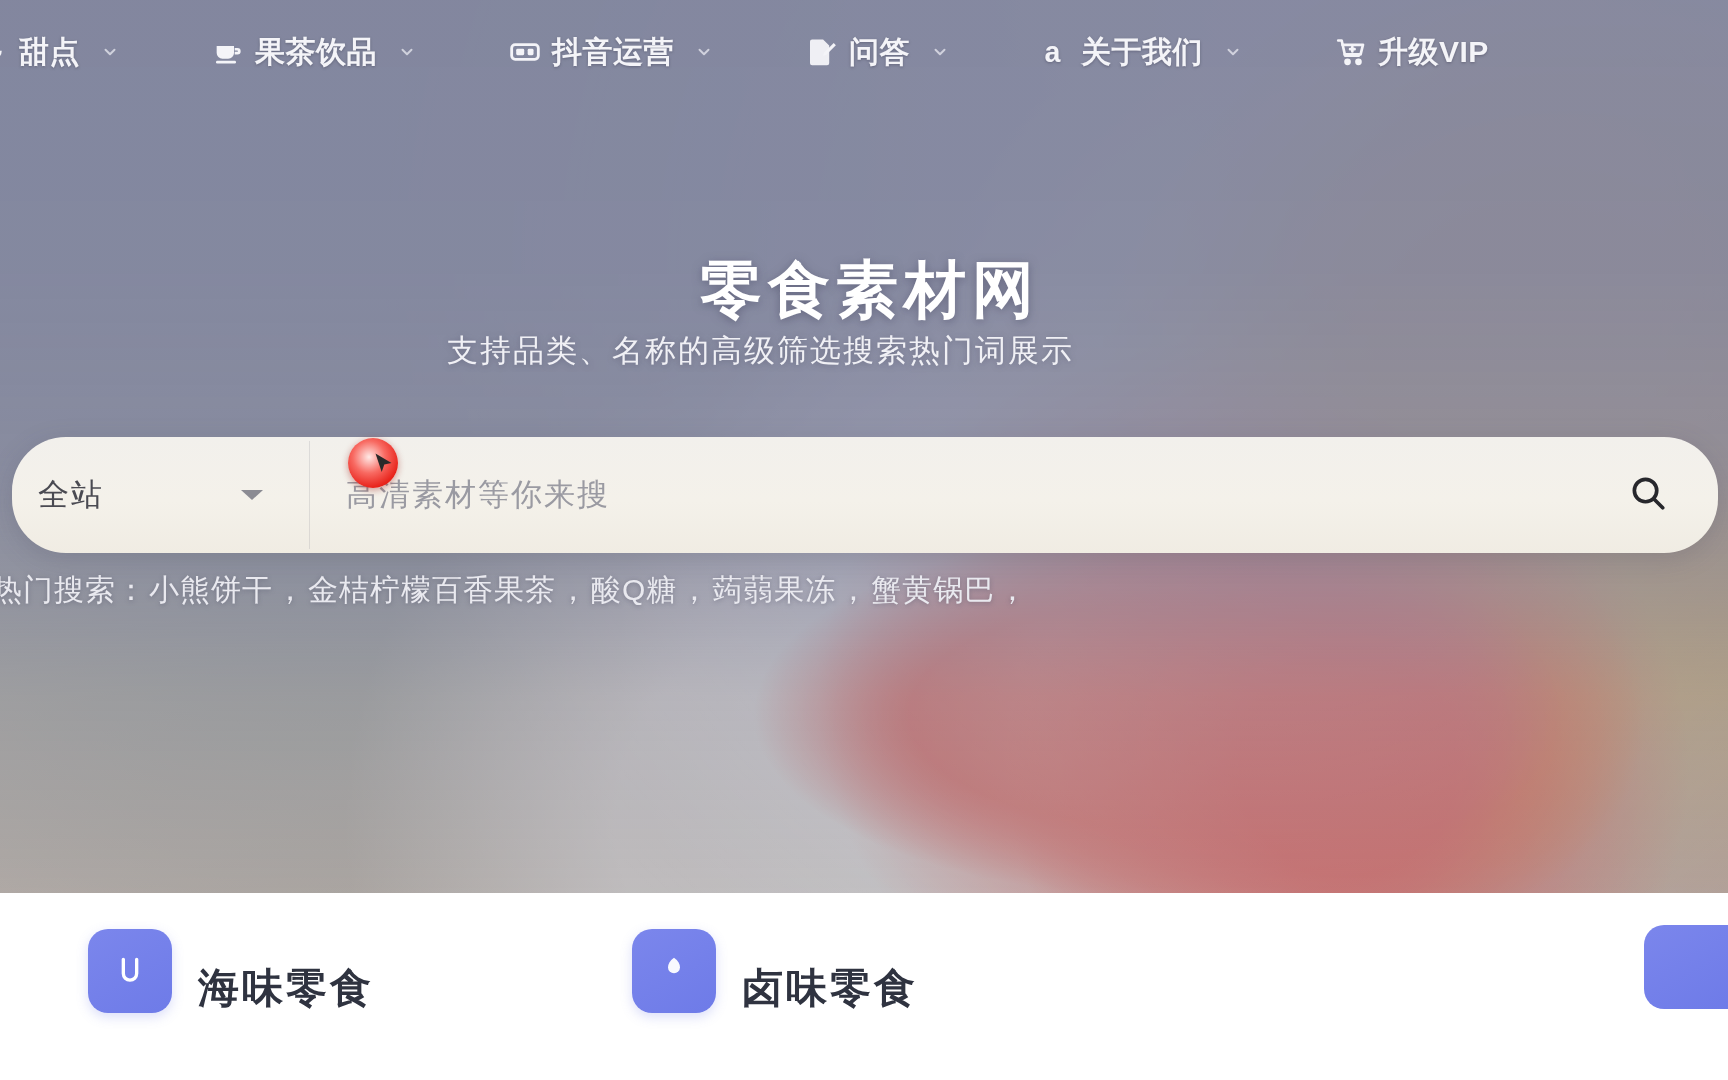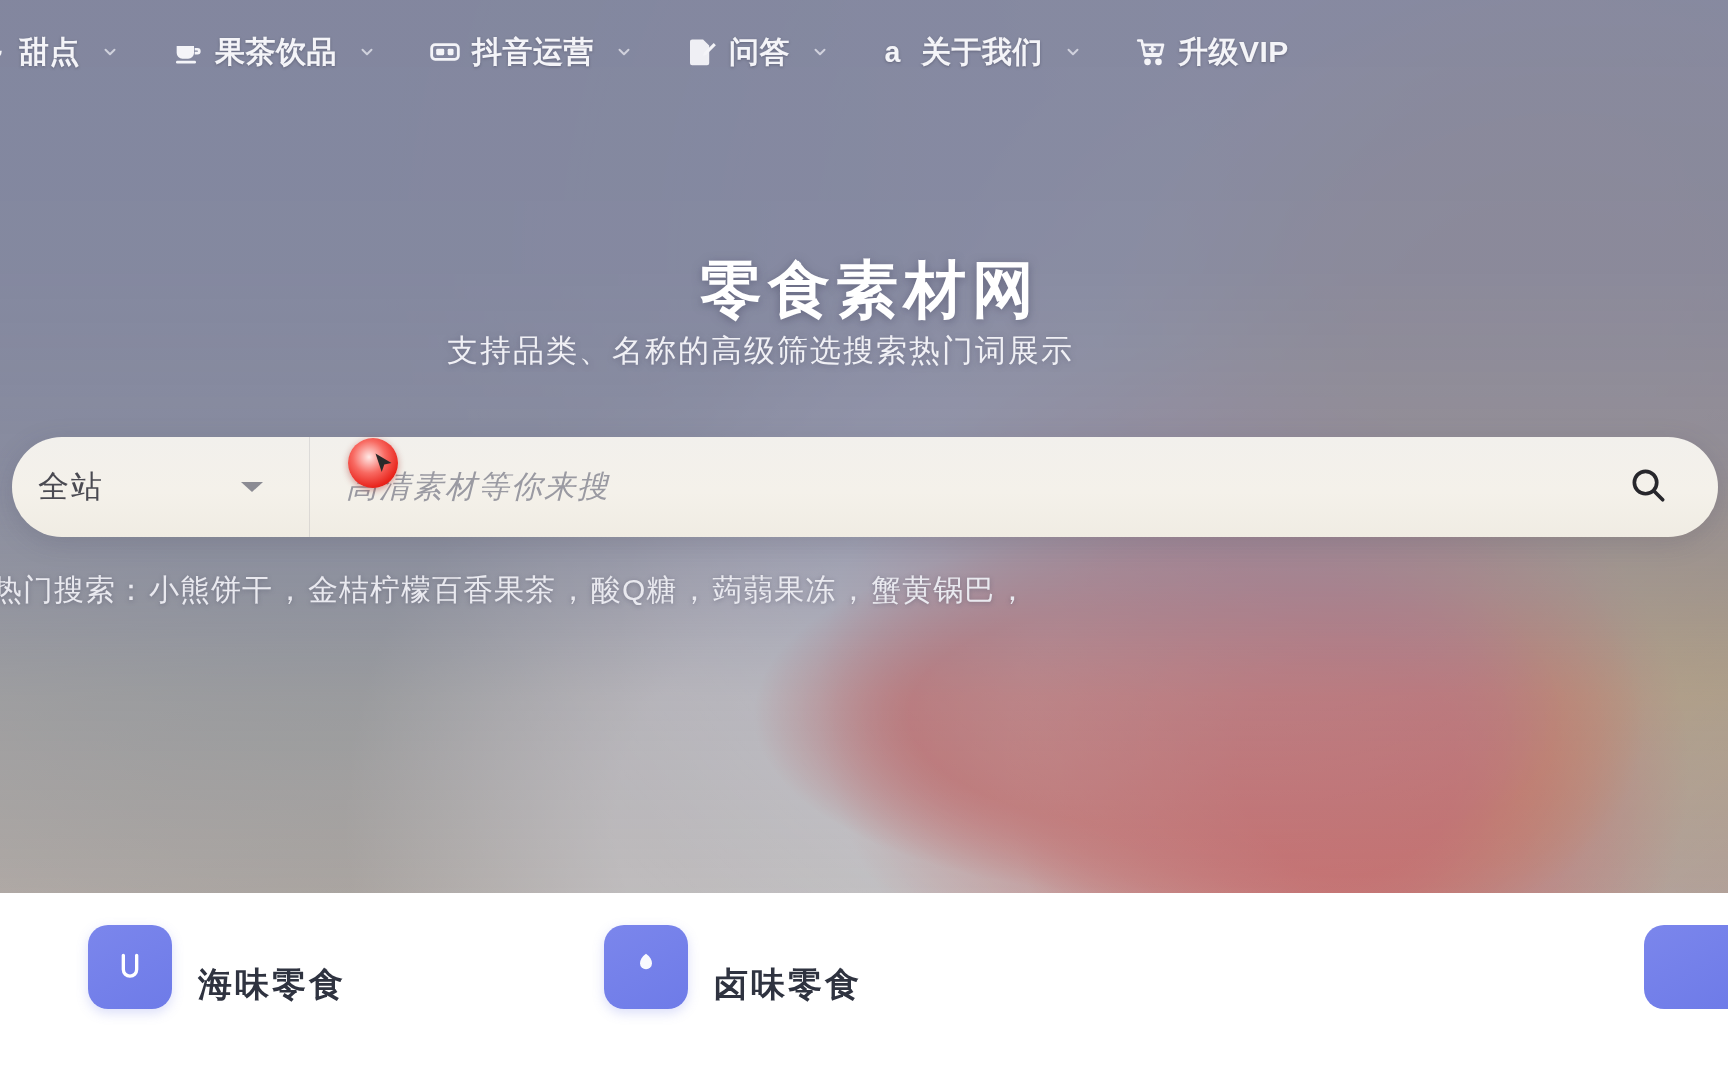--- a/index.html
+++ b/index.html
@@ -51,20 +51,21 @@
        rgba(139,141,164,0.74) 66%,
        rgba(146,147,166,0.60) 78%,
        rgba(152,152,168,0.52) 100%);
   }
 
   
   .nav {
     position:absolute; left:0; top:0; width:1728px; height:104px;
     display:flex; z-index:6;
     padding-left:0;
+    gap:40px;
   }
   .nav-item {
     display:flex; align-items:center; gap:11px;
     color:#f4f4f8; font-size:30px; font-weight:700;
     letter-spacing:0.5px; cursor:pointer; white-space:nowrap;
     text-shadow:0 1px 3px rgba(60,60,80,0.45);
   }
   .nav-item + .nav-item { margin-left:52px; }
   .nav-ico { display:inline-flex; align-items:center; justify-content:center; }
   .nav-ico svg { display:block; }
@@ -87,21 +88,21 @@
     position:absolute; top:330px; left:0; width:1521px;
     text-align:center; color:#f0f0f5;
     font-size:31px; font-weight:400; letter-spacing:2px;
     text-shadow:0 1px 6px rgba(70,70,95,0.45);
     z-index:5;
   }
 
   
   .searchbar {
     position:absolute; left:12px; top:437px;
-    width:1706px; height:100px;
+    width:1706px; height:116px;
     background:linear-gradient(180deg,#f2f0ec 0%, #f4f1ea 55%, #f0ece3 100%);
     border-radius:54px;
     display:flex; align-items:center;
     box-shadow:0 6px 26px rgba(60,60,85,0.18);
     z-index:5; overflow:hidden;
   }
   .sb-scope {
     width:297px; height:100%;
     display:flex; align-items:center; padding-left:26px;
     position:relative; cursor:pointer;
@@ -110,21 +111,21 @@
   .sb-caret {
     position:absolute; right:46px; top:50%; transform:translateY(-50%);
     width:0; height:0; border-left:11px solid transparent;
     border-right:11px solid transparent; border-top:10px solid #8b8b93;
   }
   .sb-div { width:1px; height:108px; background:rgba(140,140,150,0.22); }
   .sb-input {
     flex:1; height:100%; display:flex; align-items:center; padding-left:36px;
     cursor:text;
   }
-  .sb-ph { font-size:31px; color:#9a9aa2; letter-spacing:2px;font-style:italic; }
+  .sb-ph { font-size:31px; color:#9a9aa2; letter-spacing:2px; }
   .sb-go {
     width:140px; height:100%; display:flex;
     align-items:center; justify-content:center; cursor:pointer;
   }
 
   
   .hot {
     position:absolute; left:-8px; top:570px; width:1200px;
     display:flex; align-items:center; z-index:5;
     font-size:30px; color:#e9e9ef; letter-spacing:1px;
@@ -147,21 +148,21 @@
   .card { display:flex; align-items:center; gap:26px; }
   .card + .card { margin-left:230px;padding-left:28px; }
   .card-tile {
     width:84px; height:84px; border-radius:20px;
     background:linear-gradient(150deg,#7b86ec 0%, #6e7be8 100%);
     display:flex; align-items:center; justify-content:center;
     box-shadow:0 4px 12px rgba(110,123,232,0.25);
     flex:0 0 auto;
   }
   .card-title {
-    font-size:34px; font-weight:700; color:#2f3340; letter-spacing:3px;
+    font-size:41px; font-weight:700; color:#2f3340; letter-spacing:3px;
     white-space:nowrap;
     margin-top:36px;
   }
   .card-edge {
     position:absolute; right:0; top:32px;
     width:84px; height:84px; border-radius:20px 0 0 20px;
     background:linear-gradient(150deg,#7b86ec 0%, #6e7be8 100%);
   }
 
   

